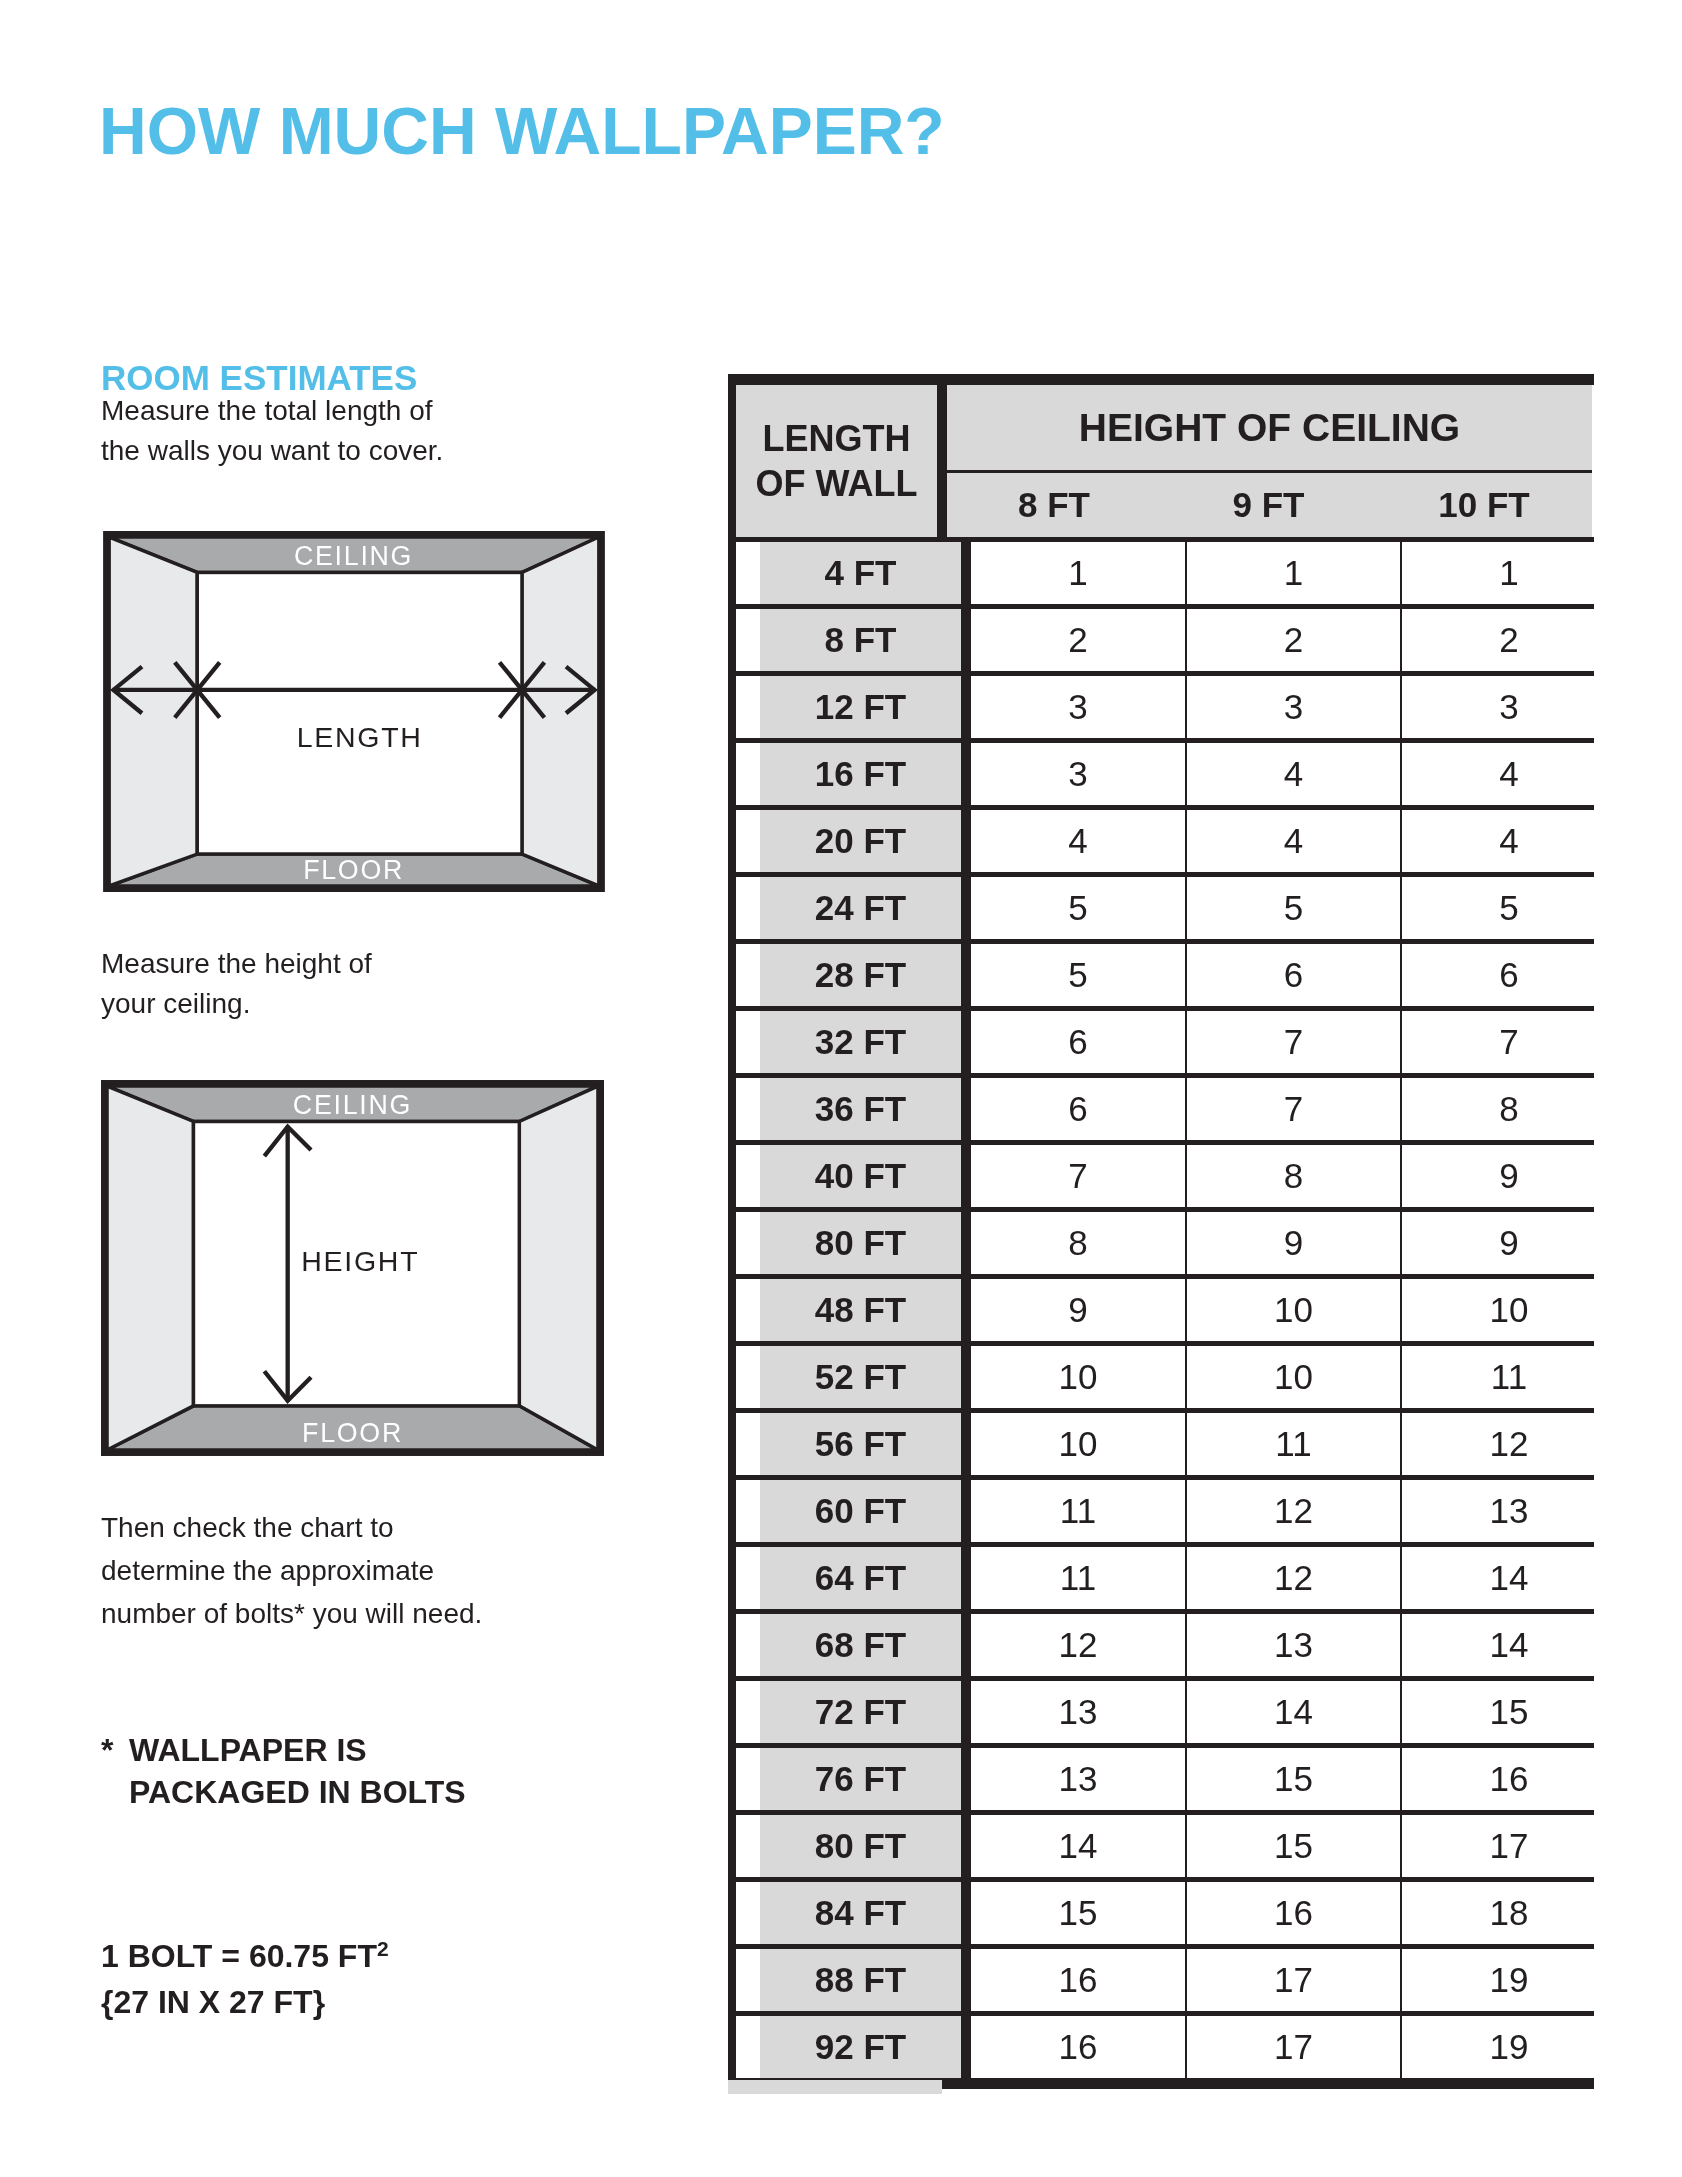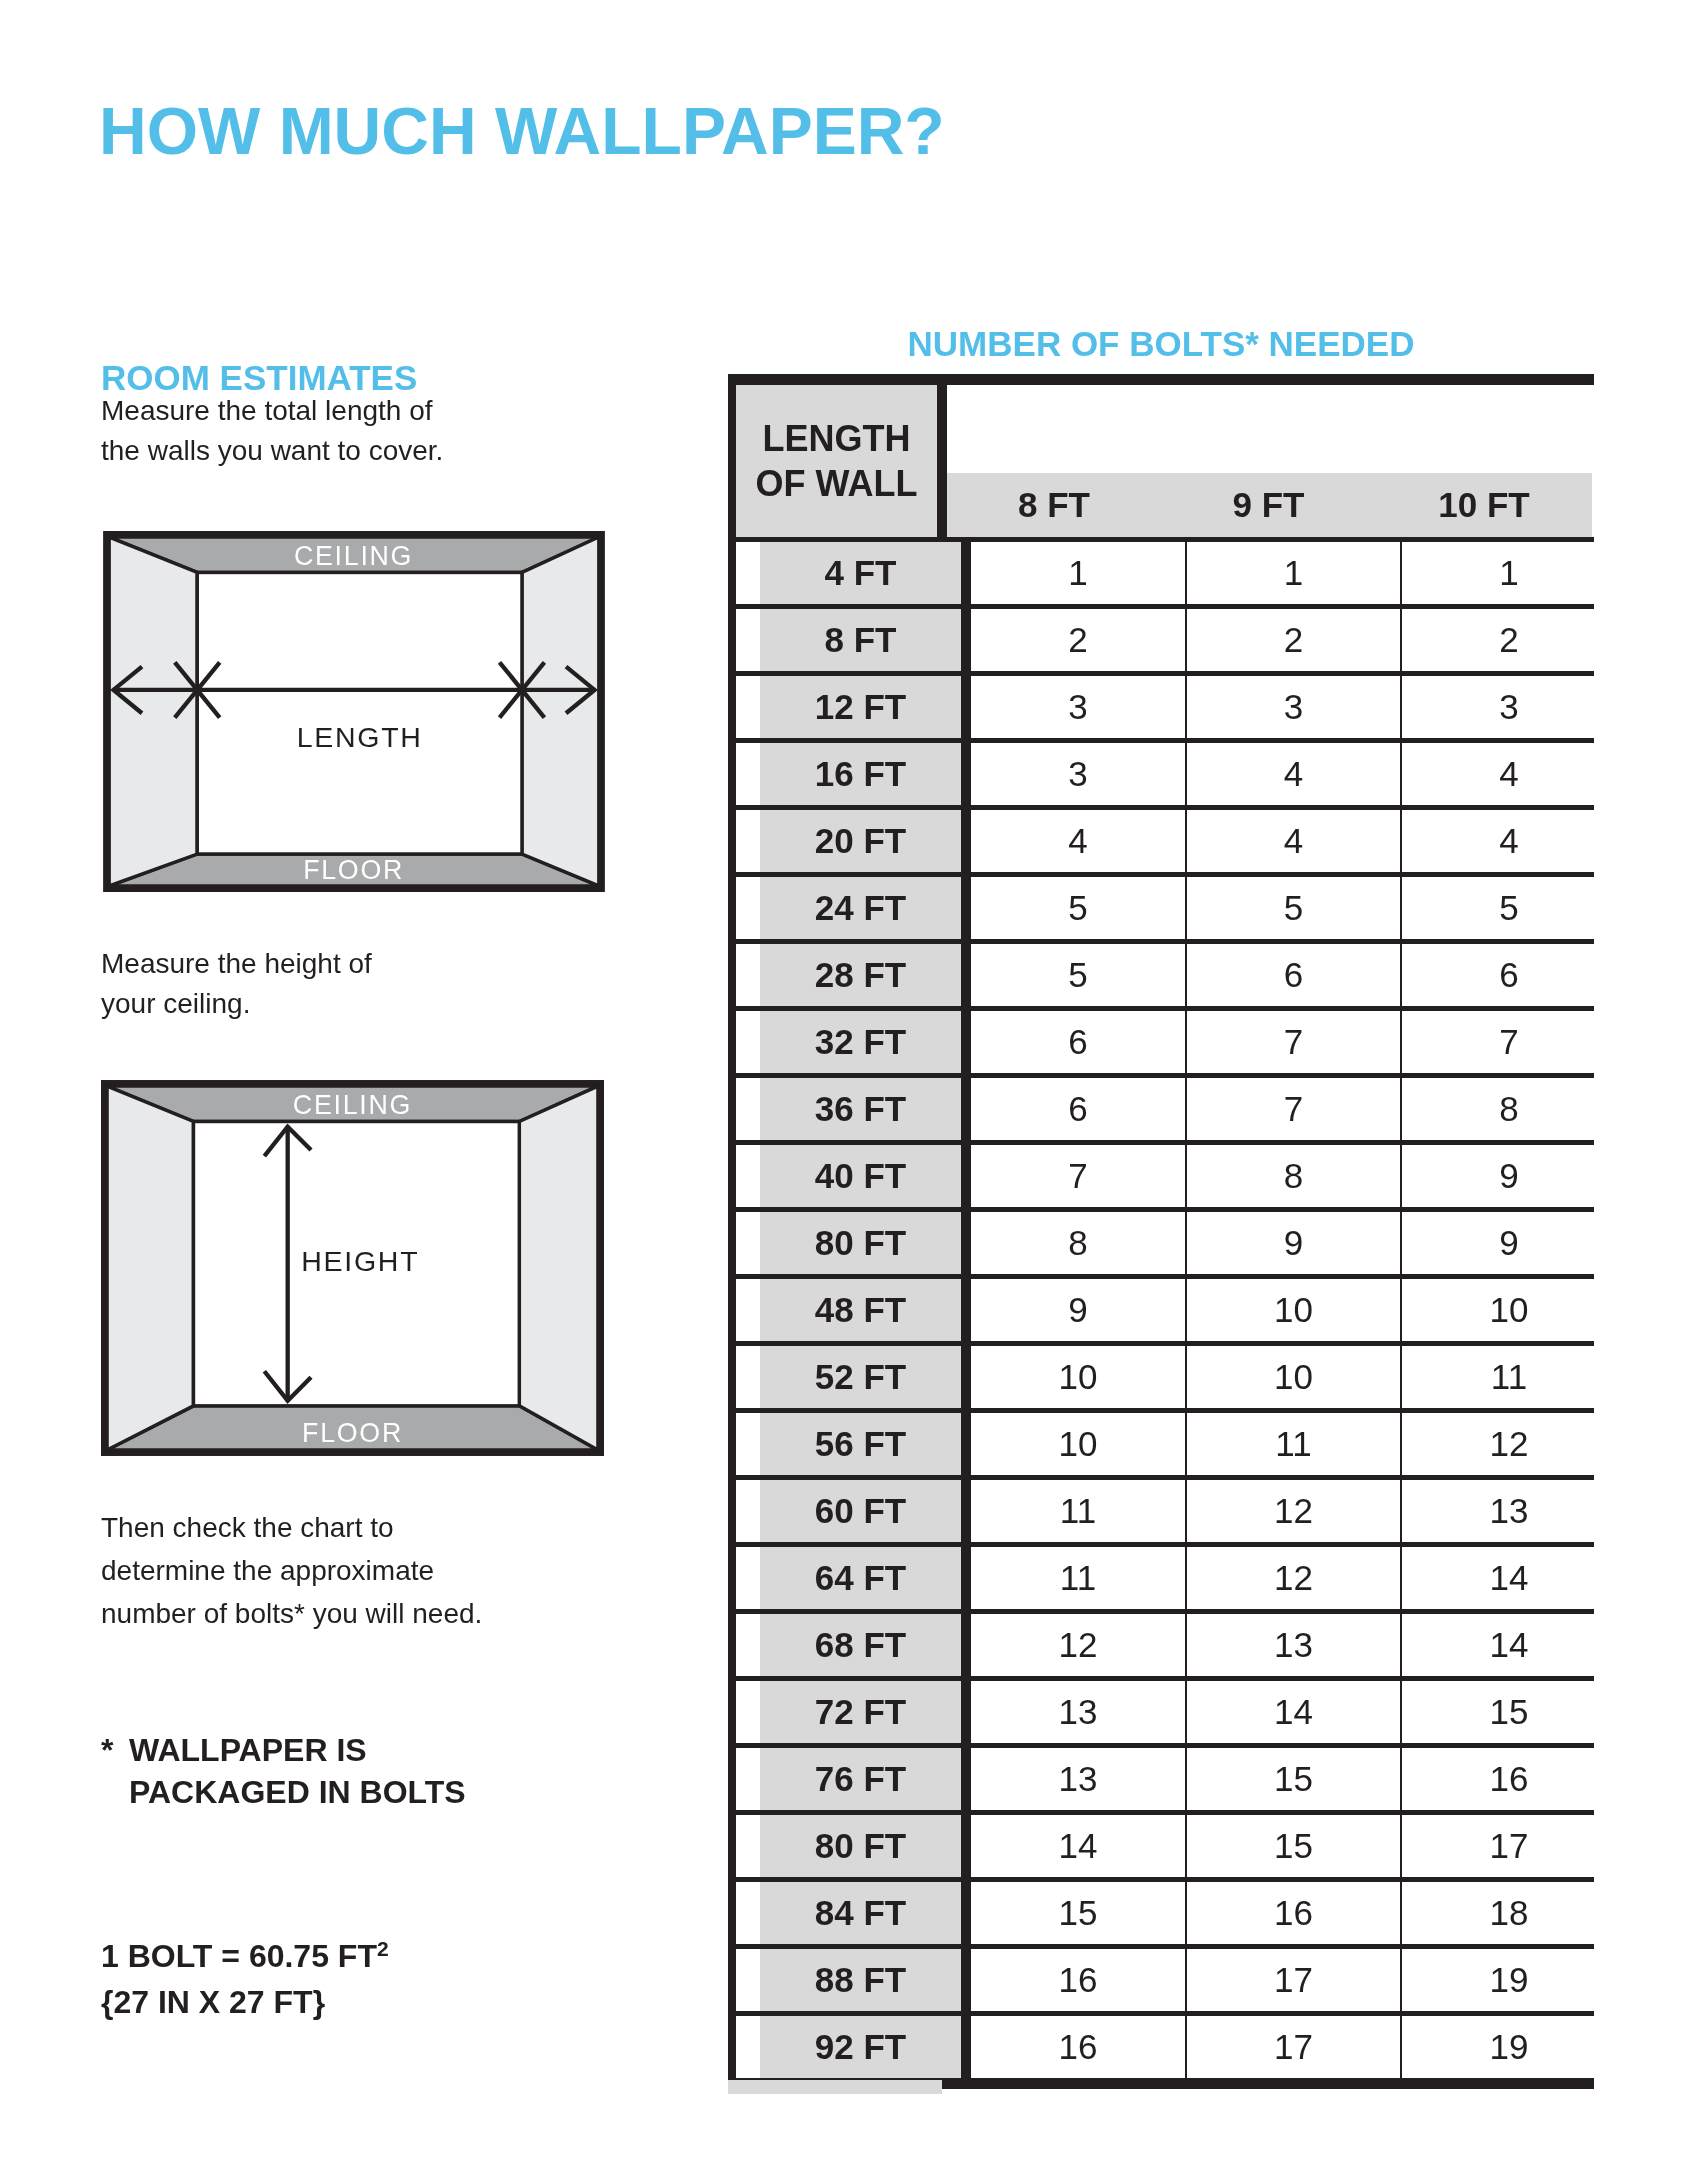--- a/index.html
+++ b/index.html
@@ -135,28 +135,28 @@
     <span class="star">*</span>
     <span class="fn-text">WALLPAPER IS
 PACKAGED IN BOLTS</span>
   </div>
 
   <div class="bolt-info">
     <div><span>1 BOLT = 60.75 FT</span><span class="sup">2</span></div>
     <div>{27 IN X 27 FT}</div>
   </div>
 
-  <h2 class="section-heading table-heading">NUMBER OF BOLTS* NEEDED</h2>
 
   <div class="tbl">
     <div class="tbl-header">
       <div class="cell corner-header">
         <div>LENGTH</div>
         <div>OF WALL</div>
       </div>
+      <div class="cell group-header">HEIGHT OF CEILING</div>
       <div class="cell sub-header">8 FT</div>
       <div class="cell sub-header">9 FT</div>
       <div class="cell sub-header">10 FT</div>
     </div>
     <div class="tbl-rows">
         <div class="tbl-row">
           <div class="cell label">4 FT</div>
           <div class="cell val c0">1</div>
           <div class="cell val c1">1</div>
           <div class="cell val c2">1</div>

